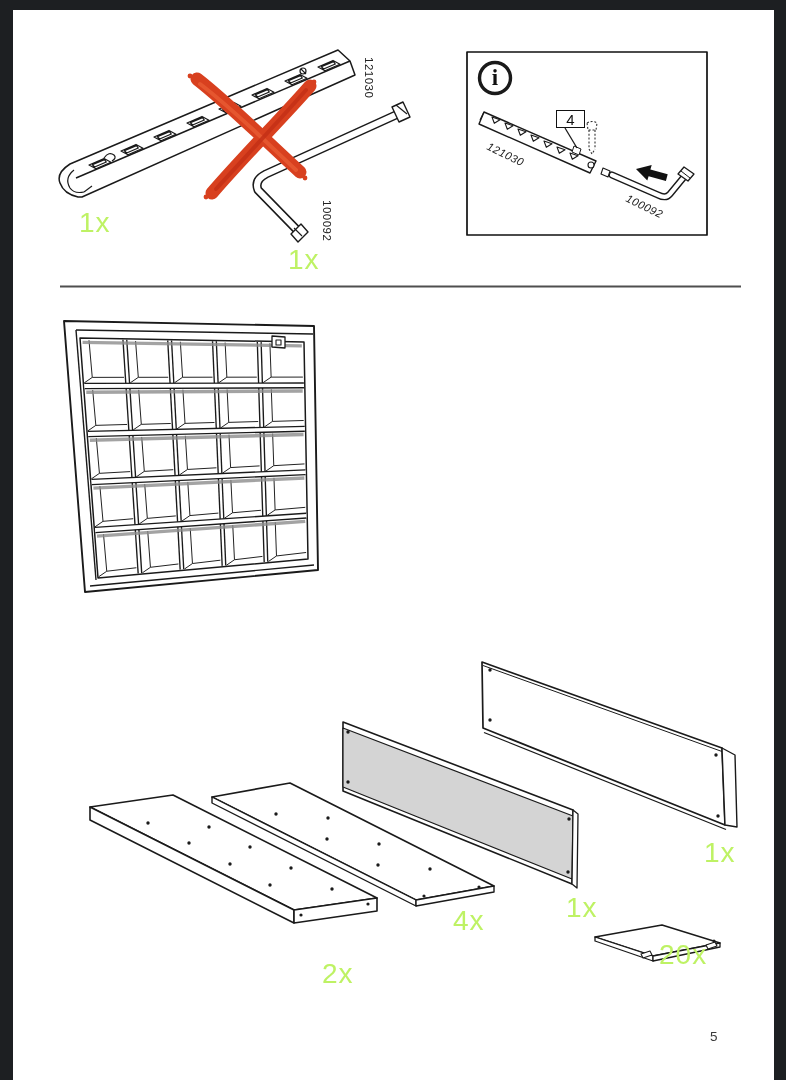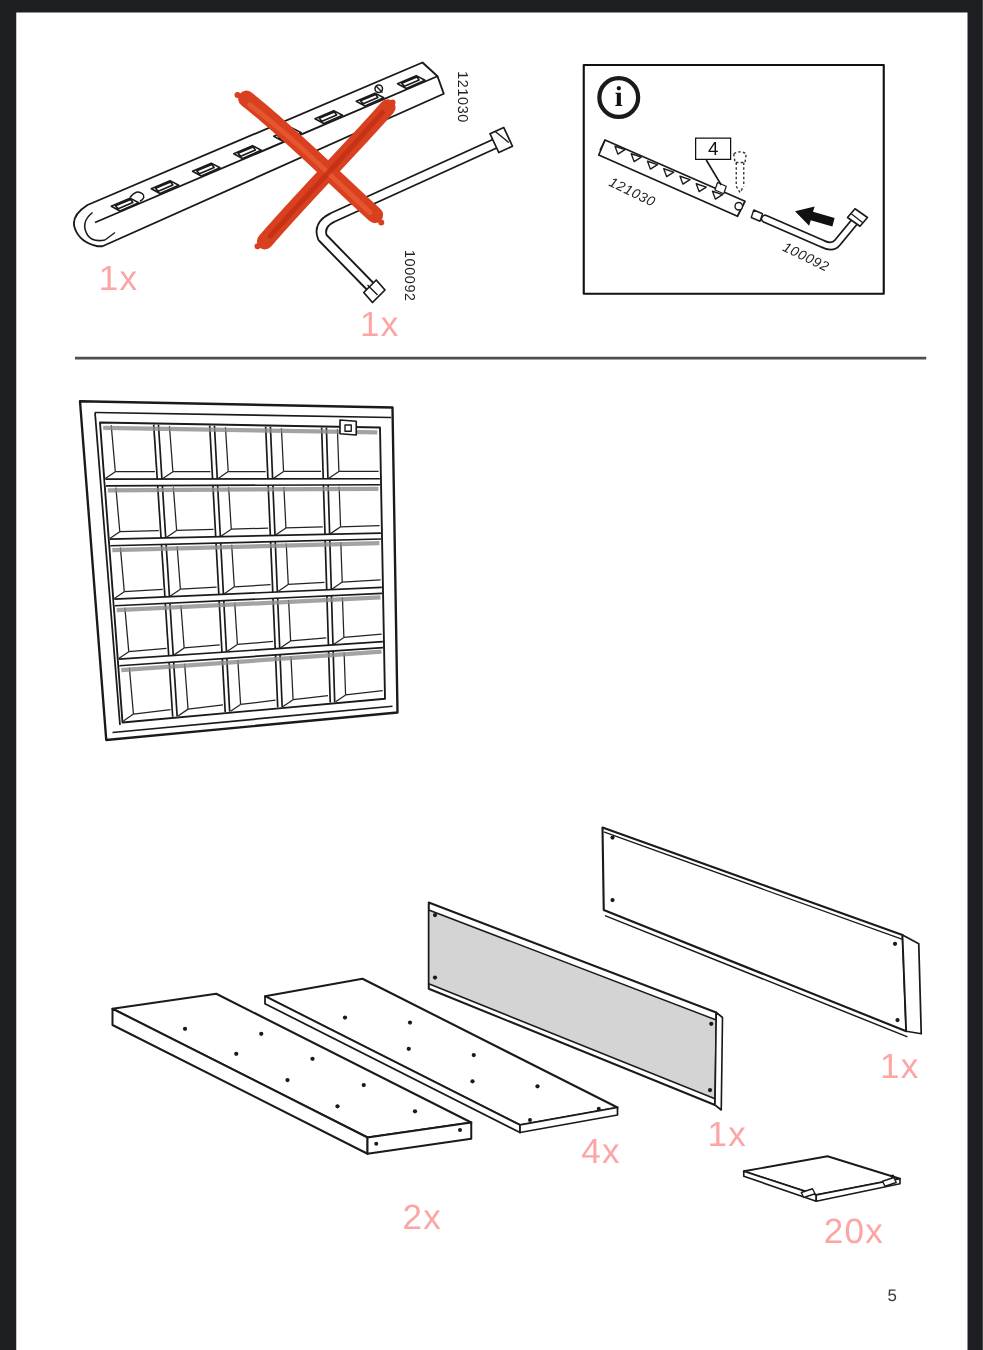--- a/index.html
+++ b/index.html
@@ -1,20 +1,20 @@
 <!DOCTYPE html>
 <html><head>
 <meta charset="utf-8">
 <style>
   html,body{margin:0;padding:0;background:#1d1f22;}
   #stage{position:relative;width:786px;height:1080px;background:#1d1f22;overflow:hidden;
          font-family:"Liberation Sans",sans-serif;}
   #paper{position:absolute;left:13px;top:10px;width:761px;height:1070px;background:#ffffff;}
   #art{position:absolute;left:0;top:0;}
-  .lbl{position:absolute;font:400 28px/1 "Liberation Sans",sans-serif;color:#fca5a5;letter-spacing:1px;}
+  .lbl{position:absolute;font:400 28px/1 "Liberation Sans",sans-serif;color:#bef264;letter-spacing:1px;}
   .pn{position:absolute;font:400 11.5px/1 "Liberation Sans",sans-serif;color:#222;
       transform:rotate(90deg);transform-origin:0 0;letter-spacing:.5px;white-space:nowrap;}
   .pni{position:absolute;font:italic 400 11px/1 "Liberation Sans",sans-serif;color:#222;
       transform:rotate(26deg);transform-origin:0 0;letter-spacing:.5px;white-space:nowrap;}
   .callout{position:absolute;left:556px;top:110px;width:29px;height:18px;border:1.6px solid #111;
       background:#fff;text-align:center;font:400 15px/18px "Liberation Sans",sans-serif;color:#111;box-sizing:border-box;}
   .infoglyph{position:absolute;left:487px;top:65px;width:16px;text-align:center;
       font:700 23px/26px "Liberation Serif",serif;color:#111;}
   .pageno{position:absolute;left:710px;top:1030px;font:400 13.5px/1 "Liberation Sans",sans-serif;color:#3a3a3a;}
 </style>
@@ -286,19 +286,19 @@
   <div class="lbl" style="left:288px;top:246px">1x</div>
   <div class="pn" style="left:374px;top:57px">121030</div>
   <div class="pn" style="left:332px;top:200px">100092</div>
 
   <div class="infoglyph">i</div>
   <div class="callout">4</div>
   <div class="pni" style="left:490px;top:141px">121030</div>
   <div class="pni" style="left:629px;top:193px">100092</div>
 
   <div class="lbl" style="left:322px;top:960px">2x</div>
-  <div class="lbl" style="left:465px;top:907px">4x</div>
+  <div class="lbl" style="left:453px;top:907px">4x</div>
   <div class="lbl" style="left:566px;top:894px">1x</div>
   <div class="lbl" style="left:704px;top:839px">1x</div>
-  <div class="lbl" style="left:659px;top:971px">20x</div>
+  <div class="lbl" style="left:659px;top:941px">20x</div>
 
   <div class="pageno">5</div>
 </div>
 
 </body></html>

